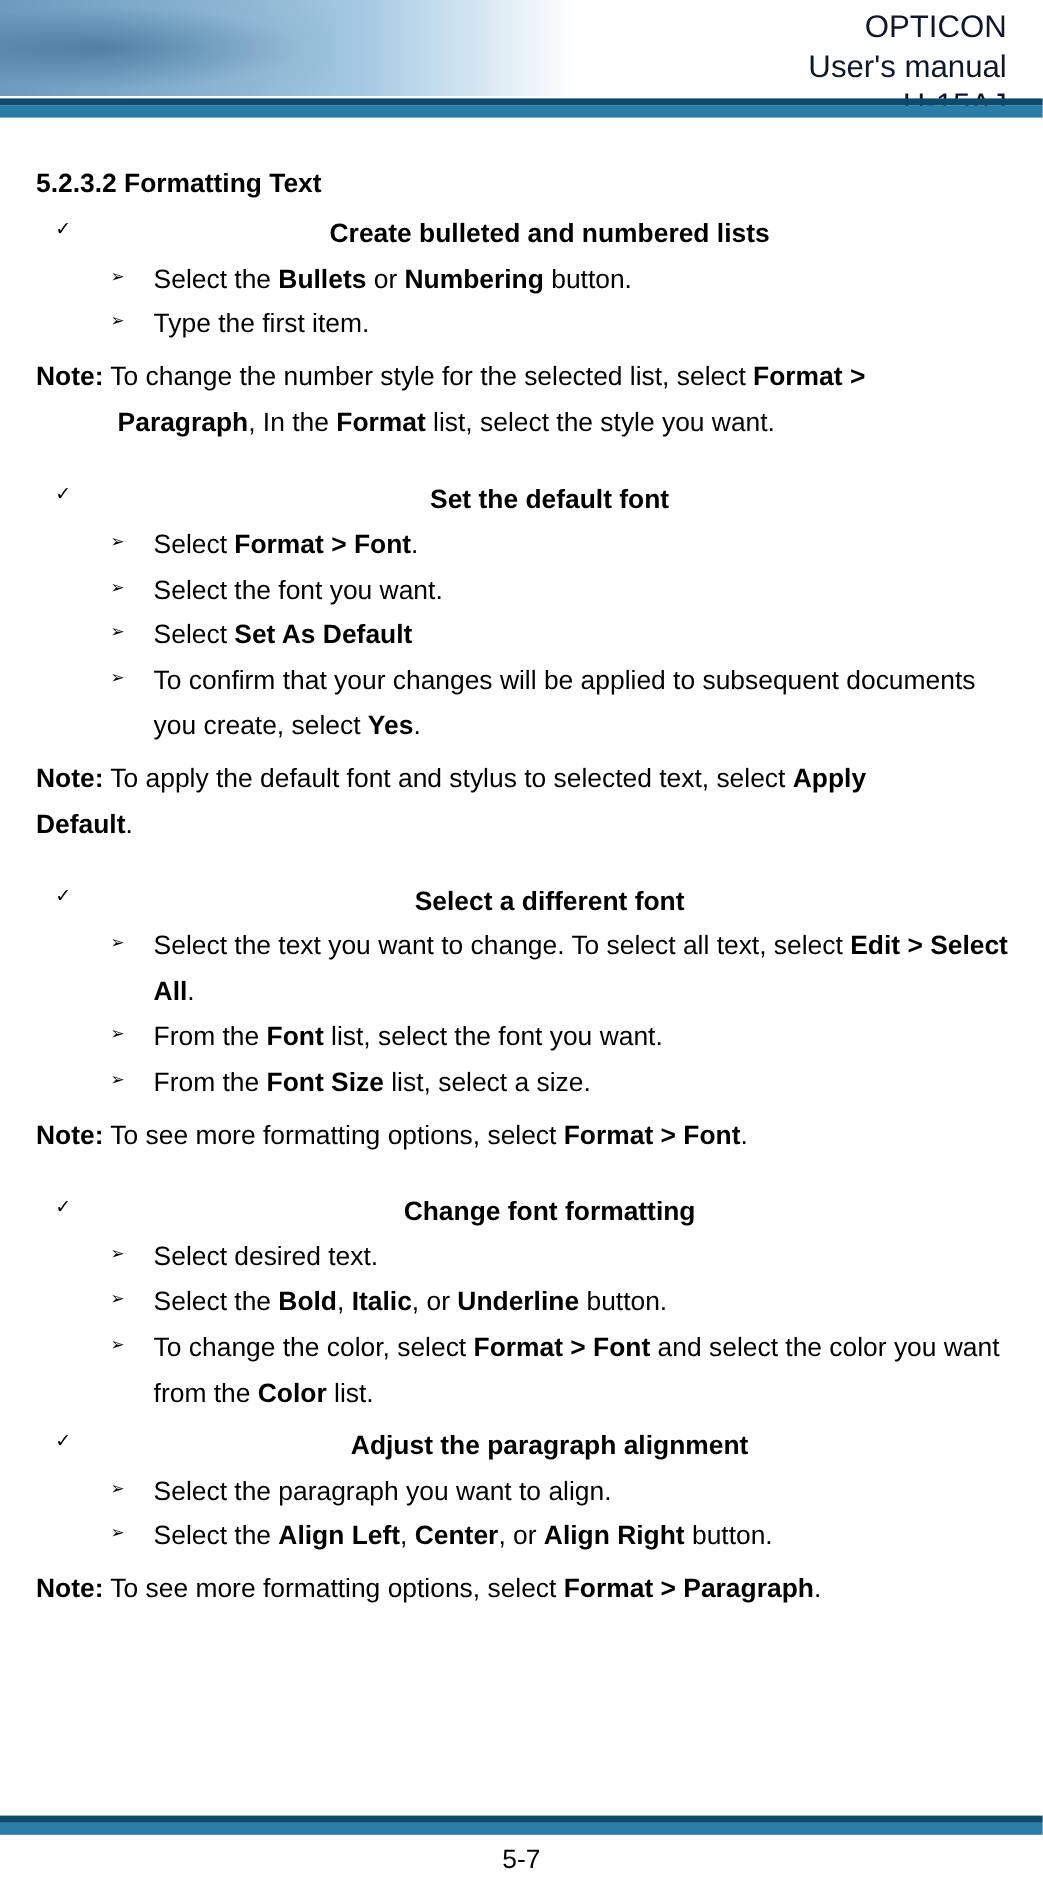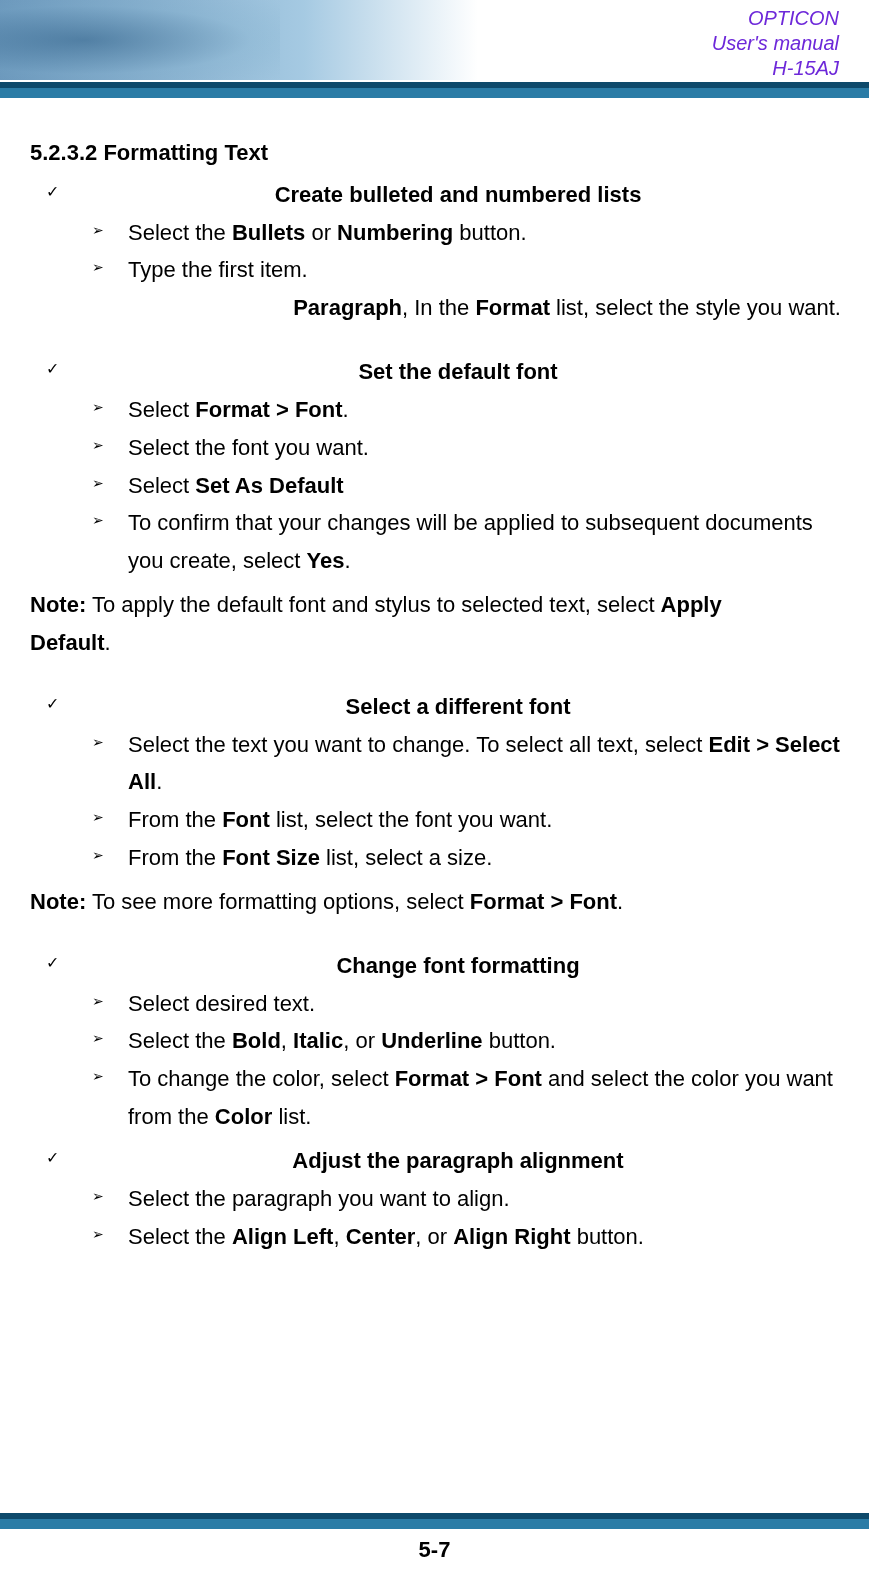--- a/index.html
+++ b/index.html
@@ -24,24 +24,23 @@
   }
   .header-circuit {
     position: absolute;
     top: 0; left: 0; width: 280px; height: 80px;
     background: radial-gradient(ellipse at 30% 50%, rgba(40,90,130,0.5) 0%, rgba(120,170,200,0.2) 60%, transparent 100%);
   }
   .header-text {
     position: absolute;
     top: 6px; right: 30px;
     text-align: right;
-    font-size: 20px;
-    font-style: italic;
+    font-size: 26px;
     line-height: 1.25;
-    color: #6d28d9;
+    color: #0f172a;
   }
   .header-bar-dark {
     position: absolute;
     top: 82px; left: 0; width: 100%; height: 6px;
     background: #0e4a6b;
   }
   .header-bar-mid {
     position: absolute;
     top: 88px; left: 0; width: 100%; height: 10px;
     background: #2b7ca6;
@@ -77,36 +76,36 @@
     font-weight: normal;
   }
   .arrow-item::before {
     content: "➢";
     position: absolute;
     left: 62px;
     top: 4px;
     font-size: 14px;
   }
   .note { margin-top: 6px; }
-  .note-indent { padding-left: 68px; text-align: right; }
+  .note-indent { padding-left: 68px; }
   .spacer { height: 22px; }
   b { font-weight: bold; }
   .footer-band {
     position: absolute;
     left: 0; width: 100%;
     bottom: 48px;
   }
   .footer-bar-dark { height: 6px; background: #0e4a6b; }
   .footer-bar-mid { height: 10px; background: #2b7ca6; }
   .page-num {
     position: absolute;
     bottom: 14px;
     width: 100%;
     text-align: center;
-    font-weight: bold;
+    font-weight: normal;
     font-size: 22px;
   }
 </style>
 </head>
 <body>
 
 <div class="header-band">
   <div class="header-bg"></div>
   <div class="header-circuit"></div>
   <div class="header-text">
@@ -126,20 +125,23 @@
     <span>Formatting Text</span>
   </div>
 
   <ul class="check-list">
     <li class="check-item"><span>Create bulleted and numbered lists</span></li>
   </ul>
   <ul class="arrow-list">
     <li class="arrow-item"><span>Select the </span><b>Bullets</b><span> or </span><b>Numbering</b><span> button.</span></li>
     <li class="arrow-item"><span>Type the first item.</span></li>
   </ul>
+  <div class="note">
+    <b>Note:</b><span> To change the number style for the selected list, select </span><b>Format &gt;</b>
+  </div>
   <div class="note-indent">
     <b>Paragraph</b><span>, In the </span><b>Format</b><span> list, select the style you want.</span>
   </div>
 
   <div class="spacer"></div>
 
   <ul class="check-list">
     <li class="check-item"><span>Set the default font</span></li>
   </ul>
   <ul class="arrow-list">
@@ -180,20 +182,23 @@
     <li class="arrow-item"><span>To change the color, select </span><b>Format &gt; Font</b><span> and select the color you want from the </span><b>Color</b><span> list.</span></li>
   </ul>
 
   <ul class="check-list" style="margin-top:6px;">
     <li class="check-item"><span>Adjust the paragraph alignment</span></li>
   </ul>
   <ul class="arrow-list">
     <li class="arrow-item"><span>Select the paragraph you want to align.</span></li>
     <li class="arrow-item"><span>Select the </span><b>Align Left</b><span>, </span><b>Center</b><span>, or </span><b>Align Right</b><span> button.</span></li>
   </ul>
+  <div class="note">
+    <b>Note:</b><span> To see more formatting options, select </span><b>Format &gt; Paragraph</b><span>.</span>
+  </div>
 
 </div>
 
 <div class="footer-band">
   <div class="footer-bar-dark"></div>
   <div class="footer-bar-mid"></div>
 </div>
 <div class="page-num">5-7</div>
 
 </body></html>

